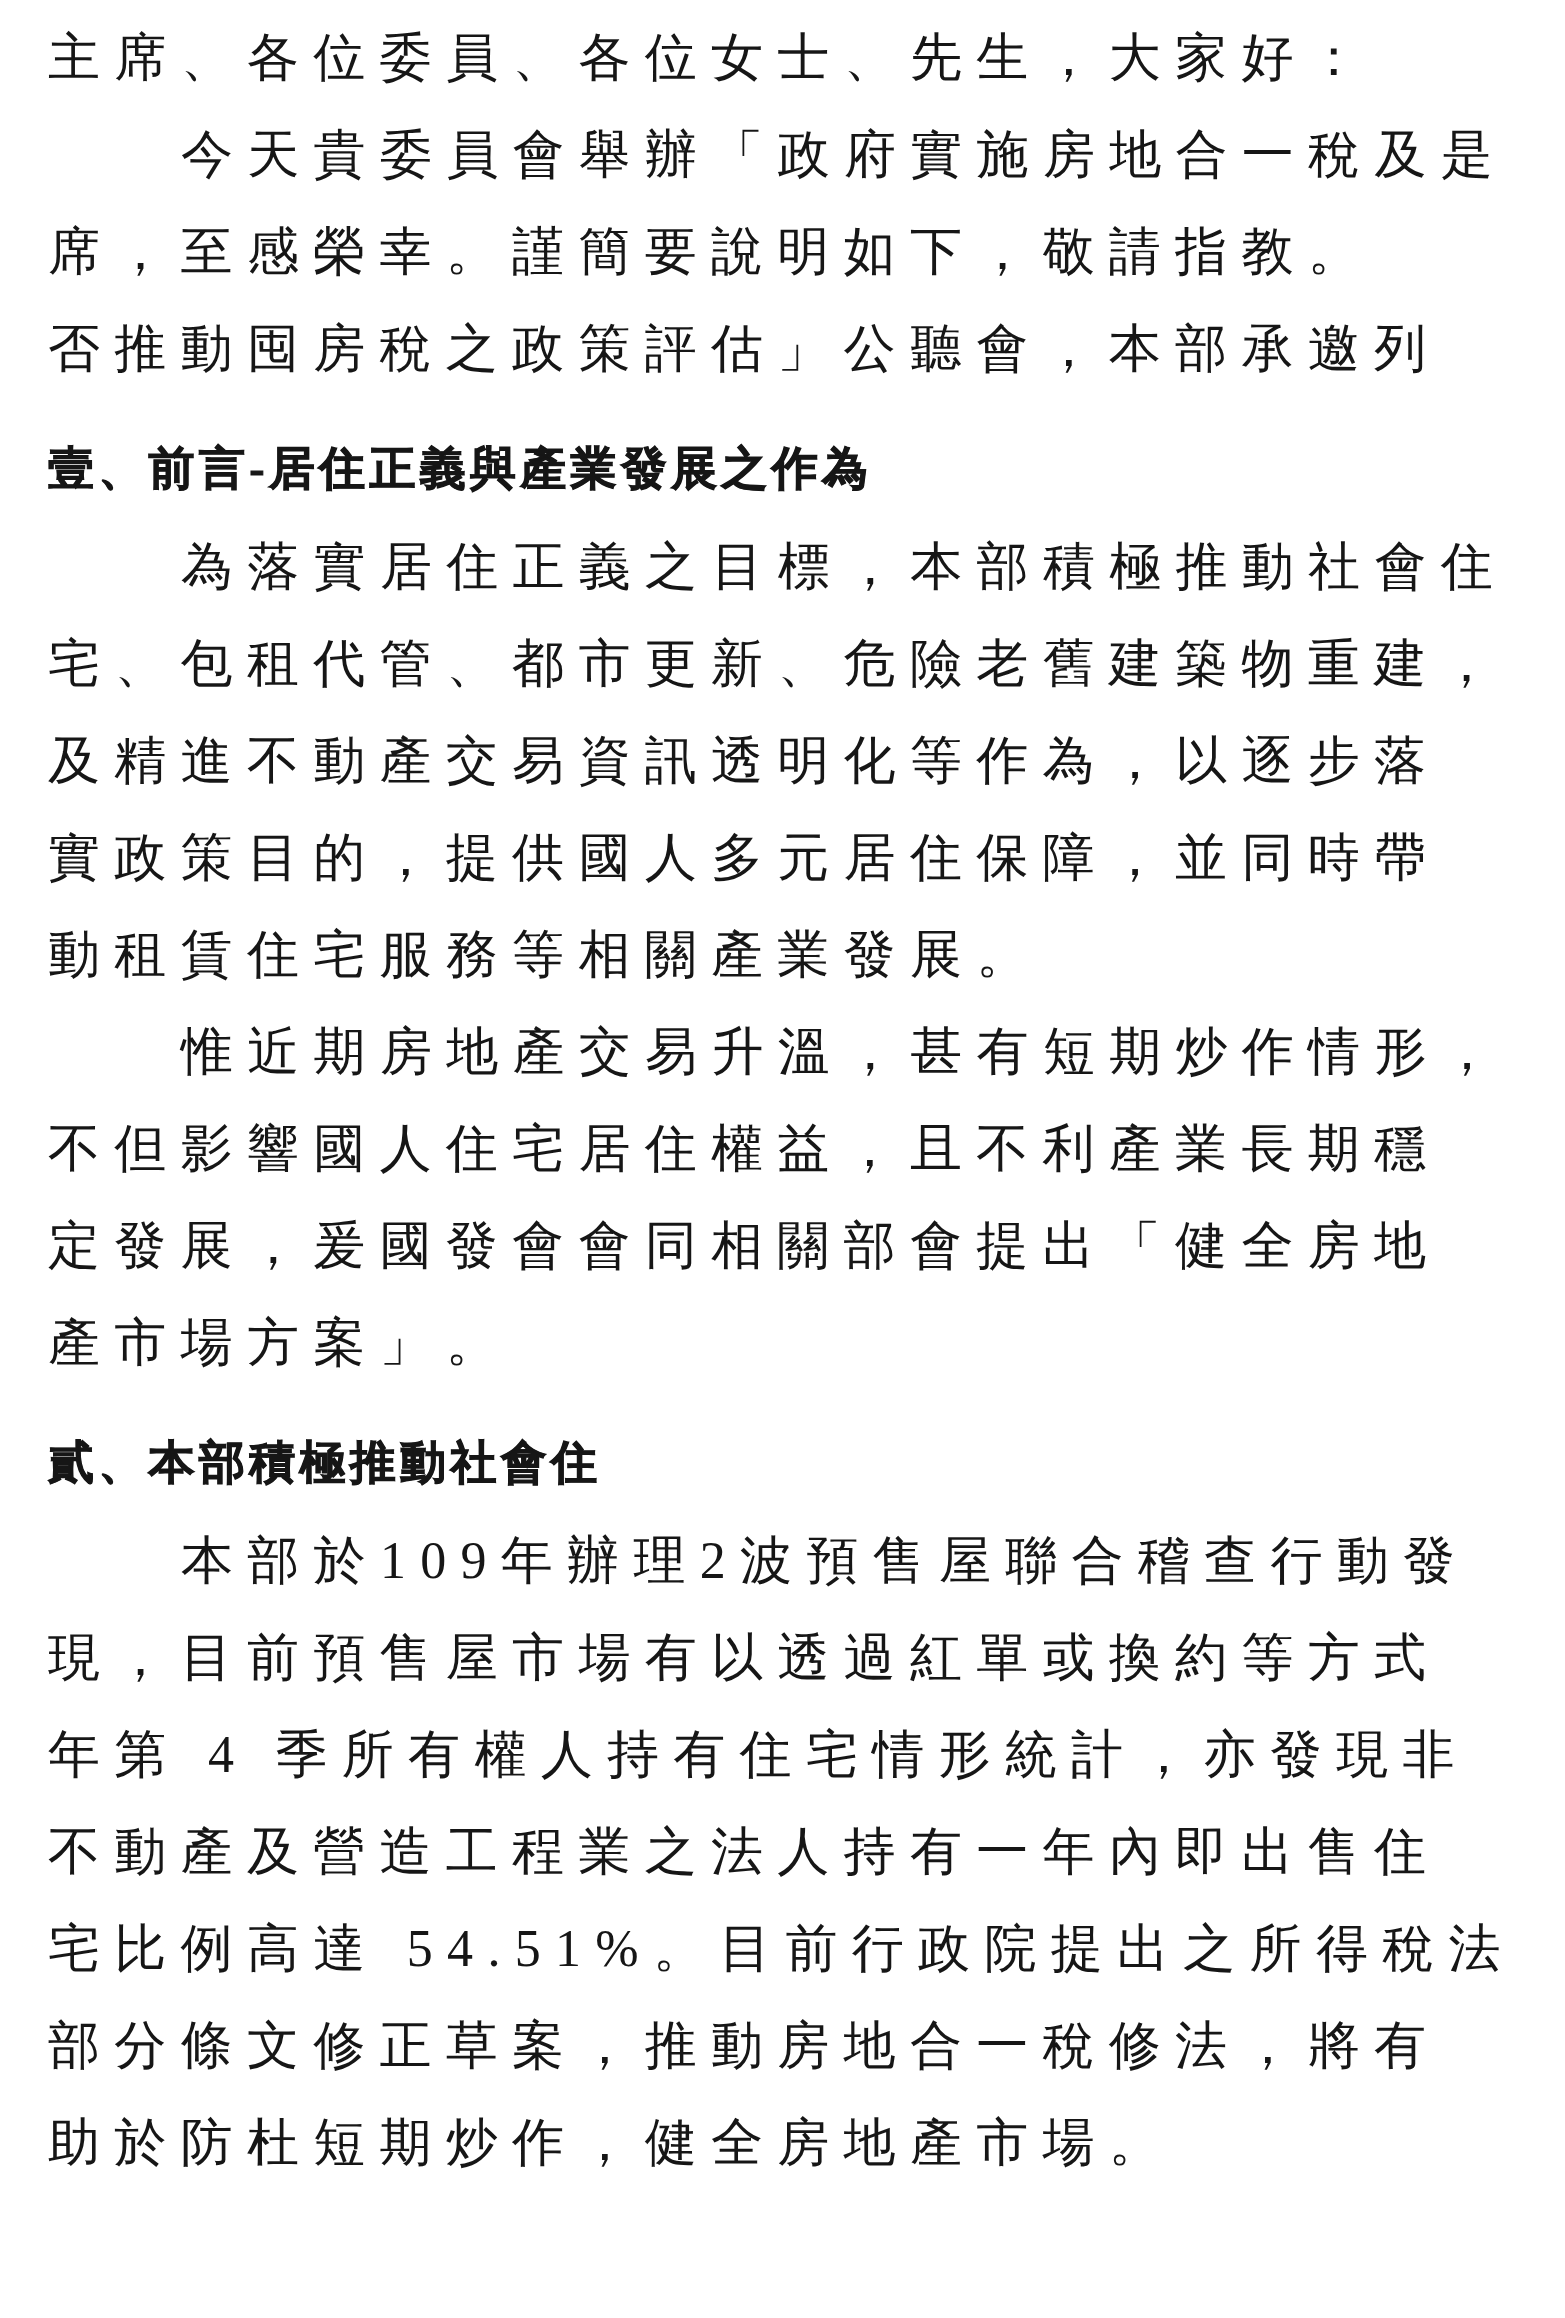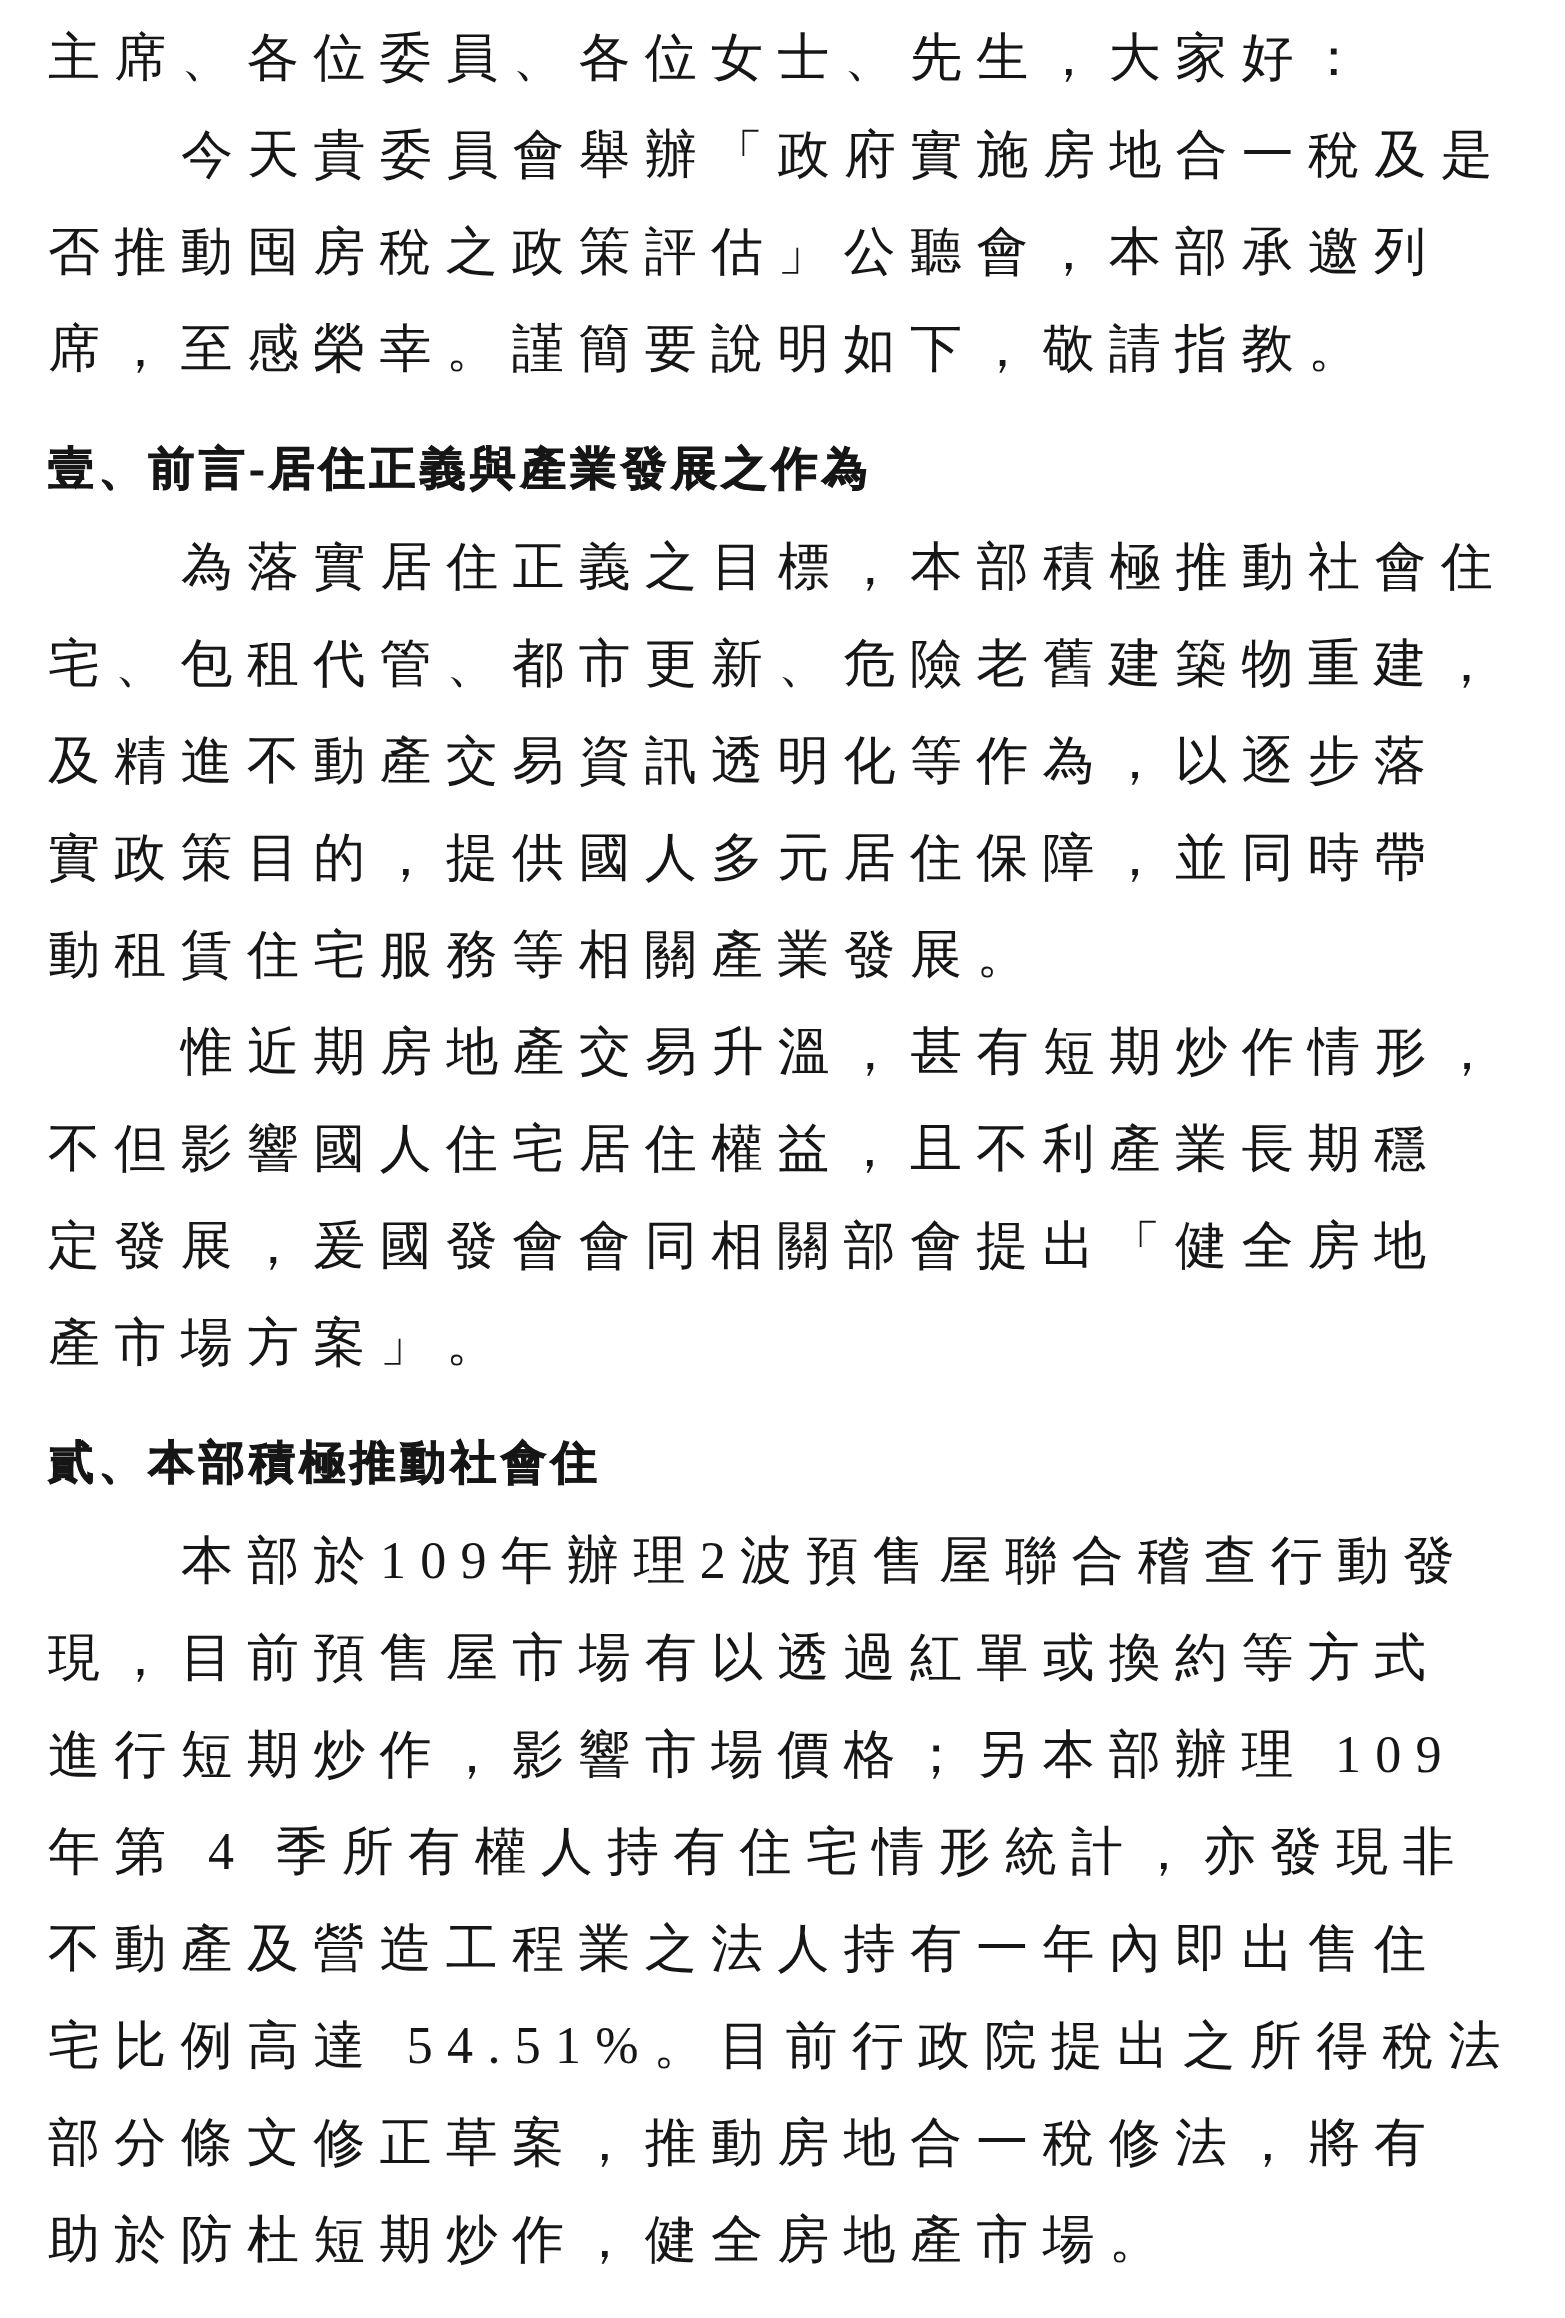--- a/index.html
+++ b/index.html
@@ -41,36 +41,35 @@
     -webkit-text-stroke: 0.9px #161616;
   }
 </style>
 </head>
 <body>
 
 <main class="page">
   <div id="lines-container">
       <div class="line">主席、各位委員、各位女士、先生，大家好：</div>
       <div class="line indent">今天貴委員會舉辦「政府實施房地合一稅及是</div>
+      <div class="line">席，至感榮幸。謹簡要說明如下，敬請指教。</div>
       <div class="line">否推動囤房稅之政策評估」公聽會，本部承邀列</div>
-      <div class="line">席，至感榮幸。謹簡要說明如下，敬請指教。</div>
       <div class="heading">壹、前言-居住正義與產業發展之作為</div>
       <div class="line indent">為落實居住正義之目標，本部積極推動社會住</div>
       <div class="line">宅、包租代管、都市更新、危險老舊建築物重建，</div>
       <div class="line">及精進不動產交易資訊透明化等作為，以逐步落</div>
       <div class="line">實政策目的，提供國人多元居住保障，並同時帶</div>
       <div class="line">動租賃住宅服務等相關產業發展。</div>
       <div class="line indent">惟近期房地產交易升溫，甚有短期炒作情形，</div>
       <div class="line">不但影響國人住宅居住權益，且不利產業長期穩</div>
       <div class="line">定發展，爰國發會會同相關部會提出「健全房地</div>
       <div class="line">產市場方案」。</div>
       <div class="heading">貳、本部積極推動社會住</div>
       <div class="line indent">本部於109年辦理2波預售屋聯合稽查行動發</div>
       <div class="line">現，目前預售屋市場有以透過紅單或換約等方式</div>
-      <div class="line">進行短期炒作，影響市場價格；另本部辦理 109</div>
       <div class="line">年第 4 季所有權人持有住宅情形統計，亦發現非</div>
       <div class="line">不動產及營造工程業之法人持有一年內即出售住</div>
       <div class="line">宅比例高達 54.51%。目前行政院提出之所得稅法</div>
       <div class="line">部分條文修正草案，推動房地合一稅修法，將有</div>
       <div class="line">助於防杜短期炒作，健全房地產市場。</div>
     </div>
 </main>
 
 
 </body></html>

